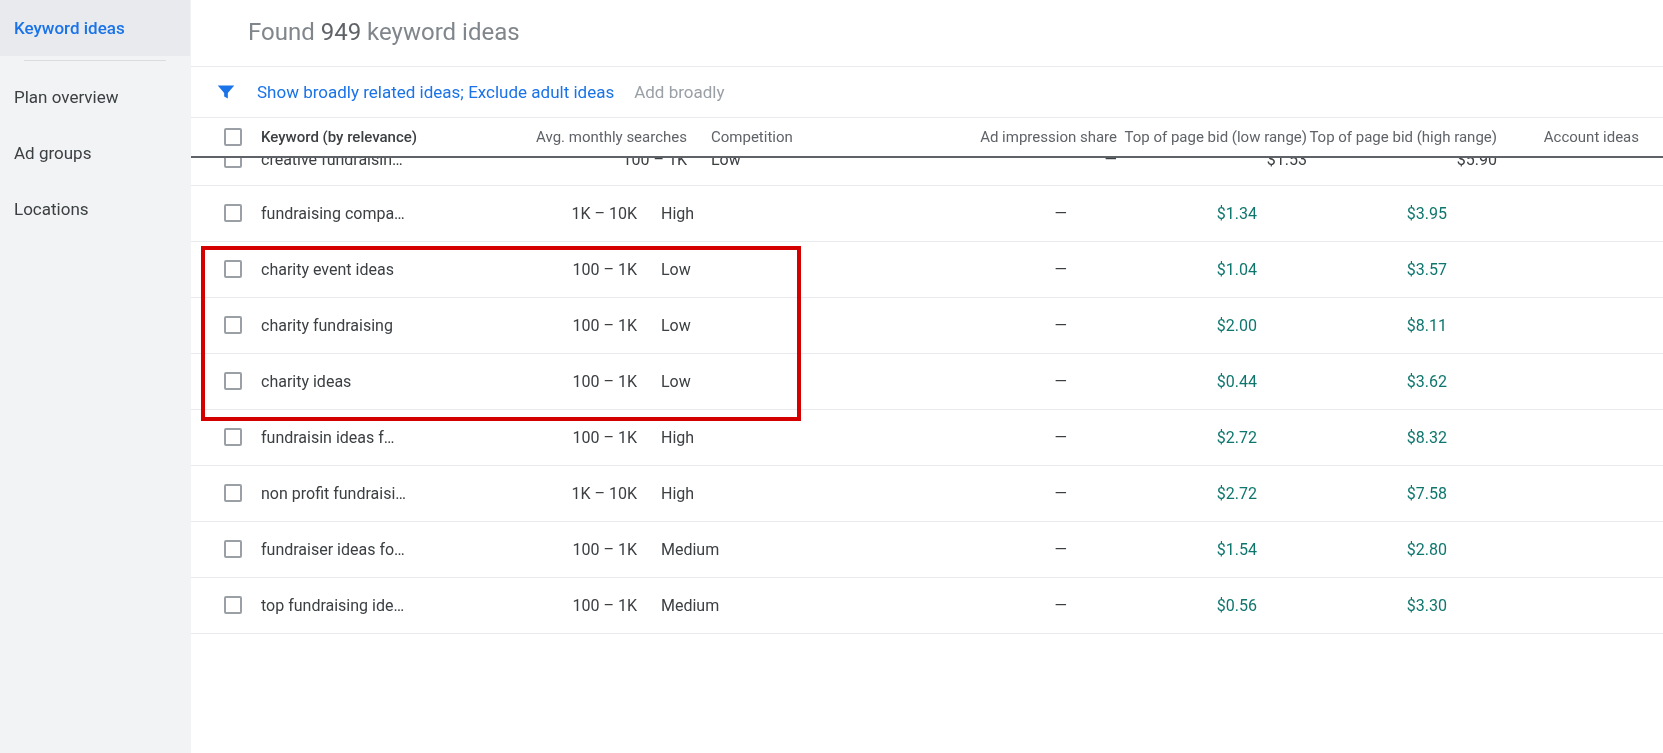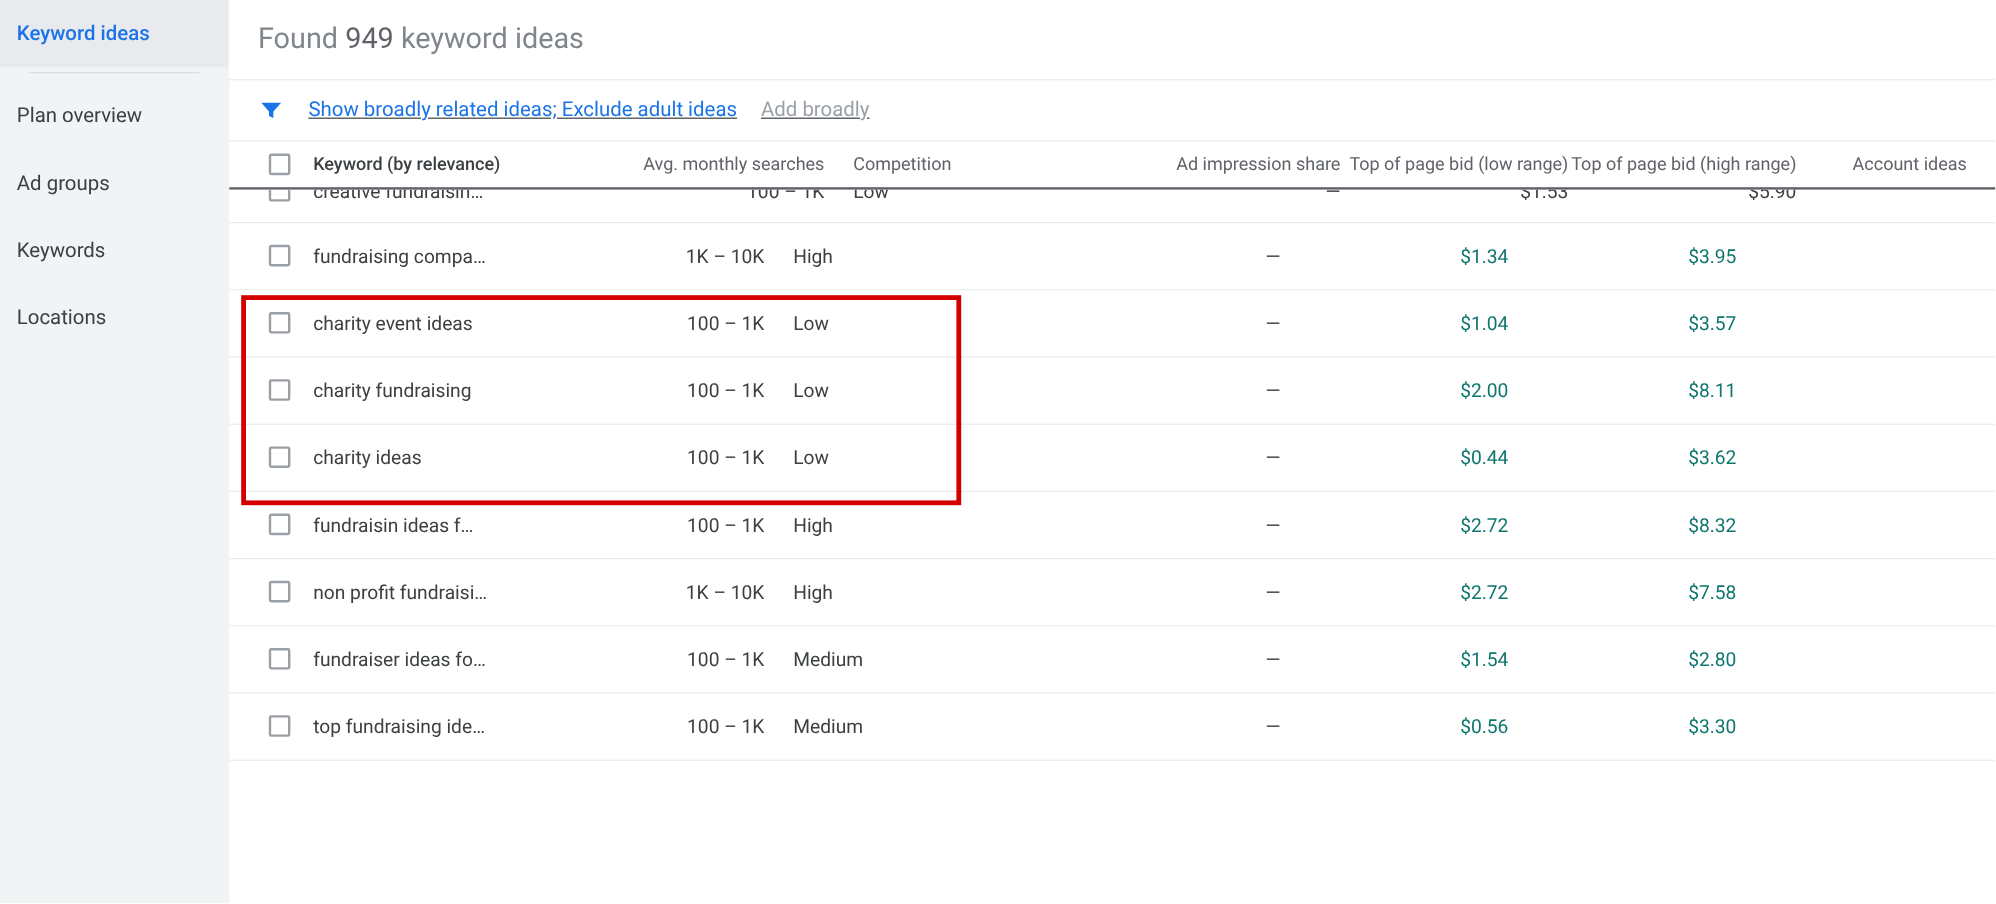--- a/index.html
+++ b/index.html
@@ -5,23 +5,23 @@
   * { box-sizing: border-box; }
   html, body { margin:0; padding:0; font-family: Roboto, Arial, sans-serif; font-size:16px; color:#3c4043; background:#fff; }
   .app { display:flex; width:1663px; height:753px; }
   
   .sidebar { width:190px; background:#f1f3f4; padding-top:0; }
   .sidebar-item { padding:18px 14px; font-size:17px; color:#3c4043; cursor:pointer; }
   .sidebar-item.active { background:#e8eaed; color:#1a73e8; font-weight:500; }
   .sidebar-div { height:1px; background:#dadce0; margin:4px 24px 8px 24px; }
   
   .main { flex:1; display:flex; flex-direction:column; overflow:hidden; border-left:1px solid #f1f3f4; }
-  .title-row { padding:18px 24px 20px 24px; font-size:24px; color:#80868b; }
+  .title-row { padding:18px 24px 20px 24px; font-size:24px; color:#80868b;margin-left:33px; }
   .title-row .count { color:#5f6368; }
-  .filter-row { display:flex; align-items:center; gap:20px; padding:14px 24px; border-top:1px solid #e8eaed; border-bottom:1px solid #e8eaed; font-size:17px;text-decoration:underline; }
+  .filter-row { display:flex; align-items:center; gap:20px; padding:14px 24px; border-top:1px solid #e8eaed; border-bottom:1px solid #e8eaed; font-size:17px; }
   .filter-icon svg { display:block; }
   .filter-link { color:#1a73e8; cursor:pointer; }
   .add-filter { color:#9aa0a6; cursor:pointer; }
   
   .table-header { display:flex; align-items:center; padding:10px 24px 10px 18px; border-bottom:2px solid #5f6368; font-size:15px; color:#5f6368; }
   .col-check { width:48px; display:flex; justify-content:center; }
   .chk { width:18px; height:18px; border:2px solid #9aa0a6; border-radius:2px; cursor:pointer; }
   .col-keyword { width:230px; padding-left:4px; }
   .col-keyword b { font-weight:500; color:#3c4043; display:block; }
   .col-searches { width:200px; text-align:right; }
@@ -46,21 +46,20 @@
 </style>
 </head>
 <body>
 
 <div class="app">
   <div class="sidebar">
     <div class="sidebar-item active">Keyword ideas</div>
     <div class="sidebar-div"></div>
     <div class="sidebar-item">Plan overview</div>
     <div class="sidebar-item">Ad groups</div>
-    <div class="sidebar-item">Keywords</div>
     <div class="sidebar-item">Locations</div>
   </div>
 
   <div class="main">
     <div class="title-row">
       <span>Found </span><span class="count">949</span><span> keyword ideas</span>
     </div>
 
     <div class="filter-row">
       <span class="filter-icon">

